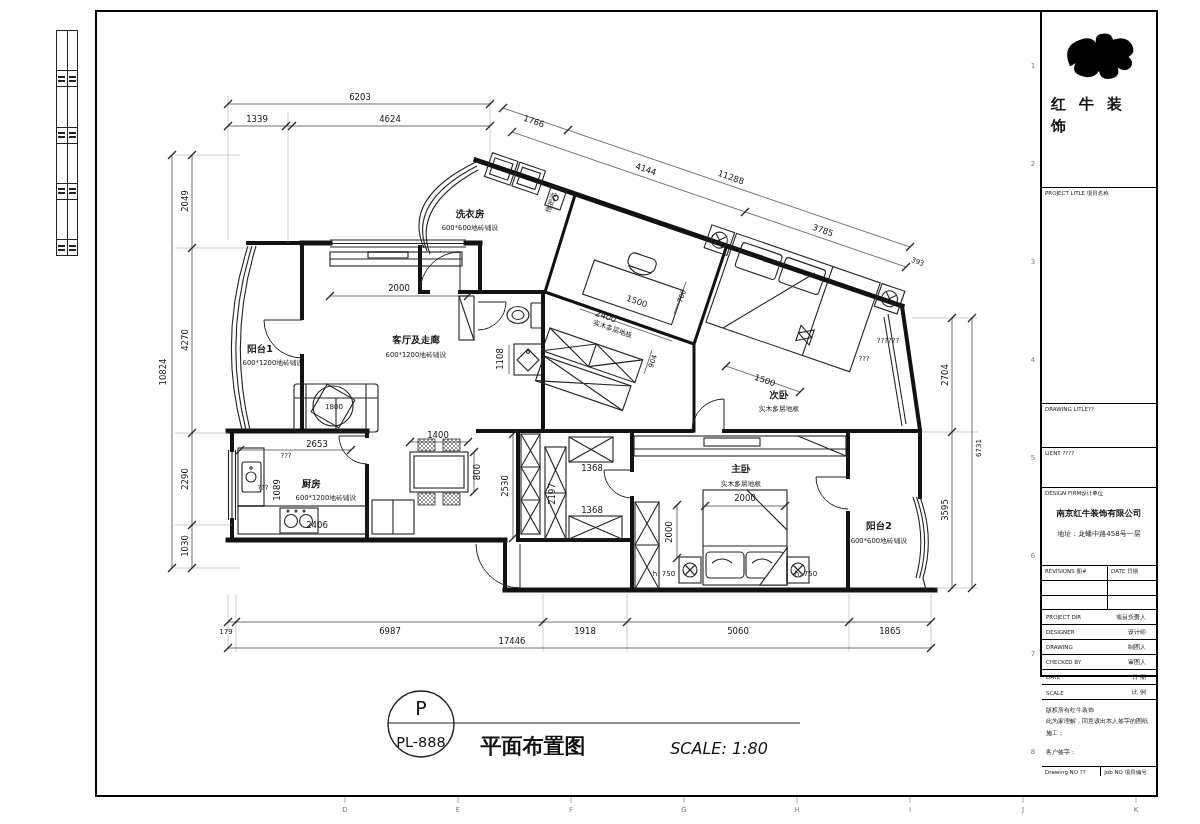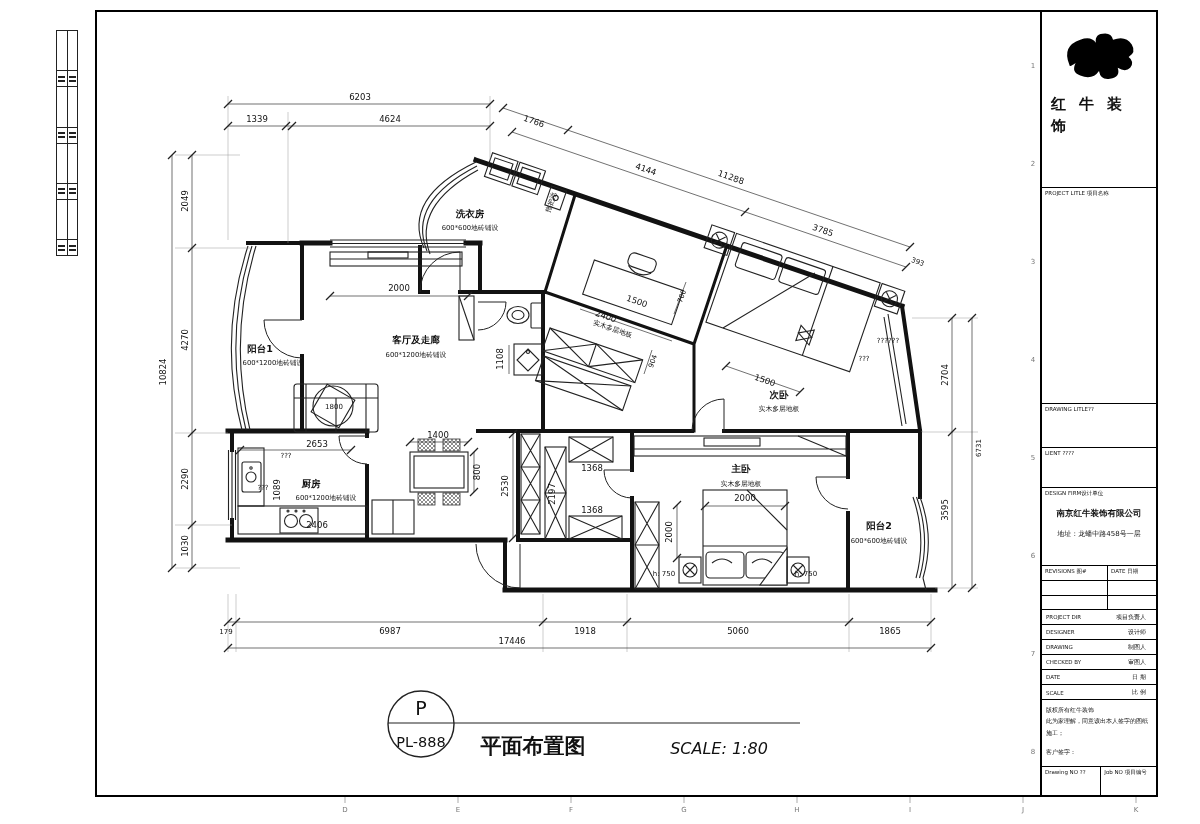--- a/index.html
+++ b/index.html
@@ -34,21 +34,21 @@
   .t-room{font-size:9.5px;font-weight:600;text-anchor:middle;}
   .t-sub{font-size:6.8px;text-anchor:middle;}
   .t-dim{font-size:8.5px;text-anchor:middle;}
   .t-dims{font-size:7px;text-anchor:middle;}
   .t-grid{font-size:7px;fill:#777;text-anchor:middle;}
   .t-tag{font-size:19px;text-anchor:middle;}
   .t-code{font-size:14.5px;text-anchor:middle;}
   .t-title{font-size:21px;font-weight:bold;text-anchor:middle;}
   .t-scale{font-size:16px;font-style:italic;text-anchor:middle;}
   
-  .tblock{position:absolute;left:1040px;top:10px;width:118px;height:787px;background:#fff;
+  .tblock{position:absolute;left:1040px;top:10px;width:118px;height:667px;background:#fff;
         border:2px solid #000;box-sizing:border-box;display:flex;flex-direction:column;}
   .tb-sec{border-bottom:1.5px solid #000;box-sizing:border-box;position:relative;flex:none;}
   .tb-sec:last-child{border-bottom:none;}
   .tb-h{font-size:5.5px;padding:2px 3px 0 3px;white-space:nowrap;overflow:hidden;}
   .logo-wrap{text-align:center;}
   .logo-name{font-size:15px;font-weight:bold;letter-spacing:13px;text-align:left;
         padding:0 0 0 9px;line-height:1.45;}
   .firm-name{font-size:8.5px;text-align:center;margin-top:11px;font-weight:600;white-space:nowrap;}
   .firm-addr{font-size:7px;text-align:center;margin-top:9px;white-space:nowrap;}
   .rev-grid{display:flex;height:14px;border-bottom:1px solid #000;}

